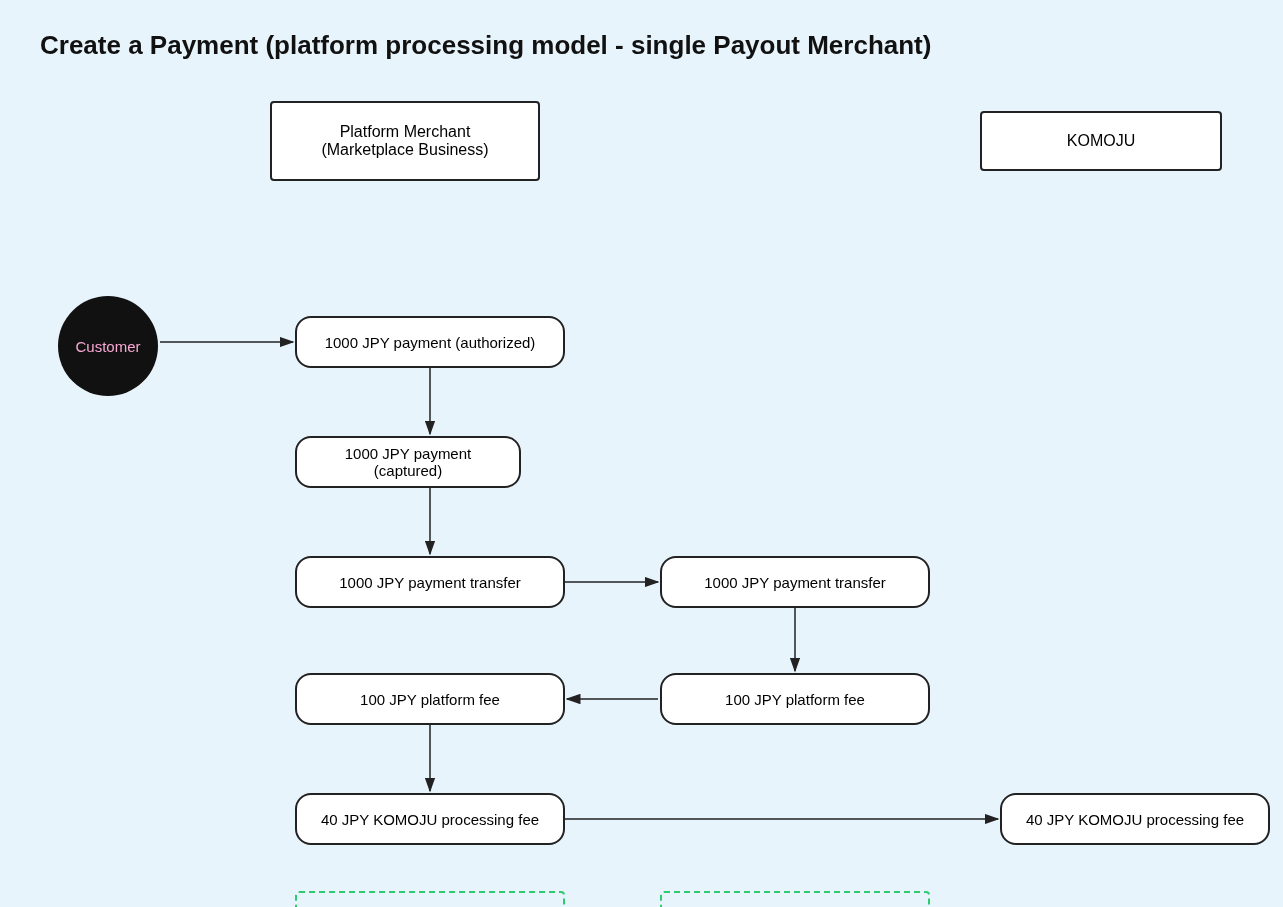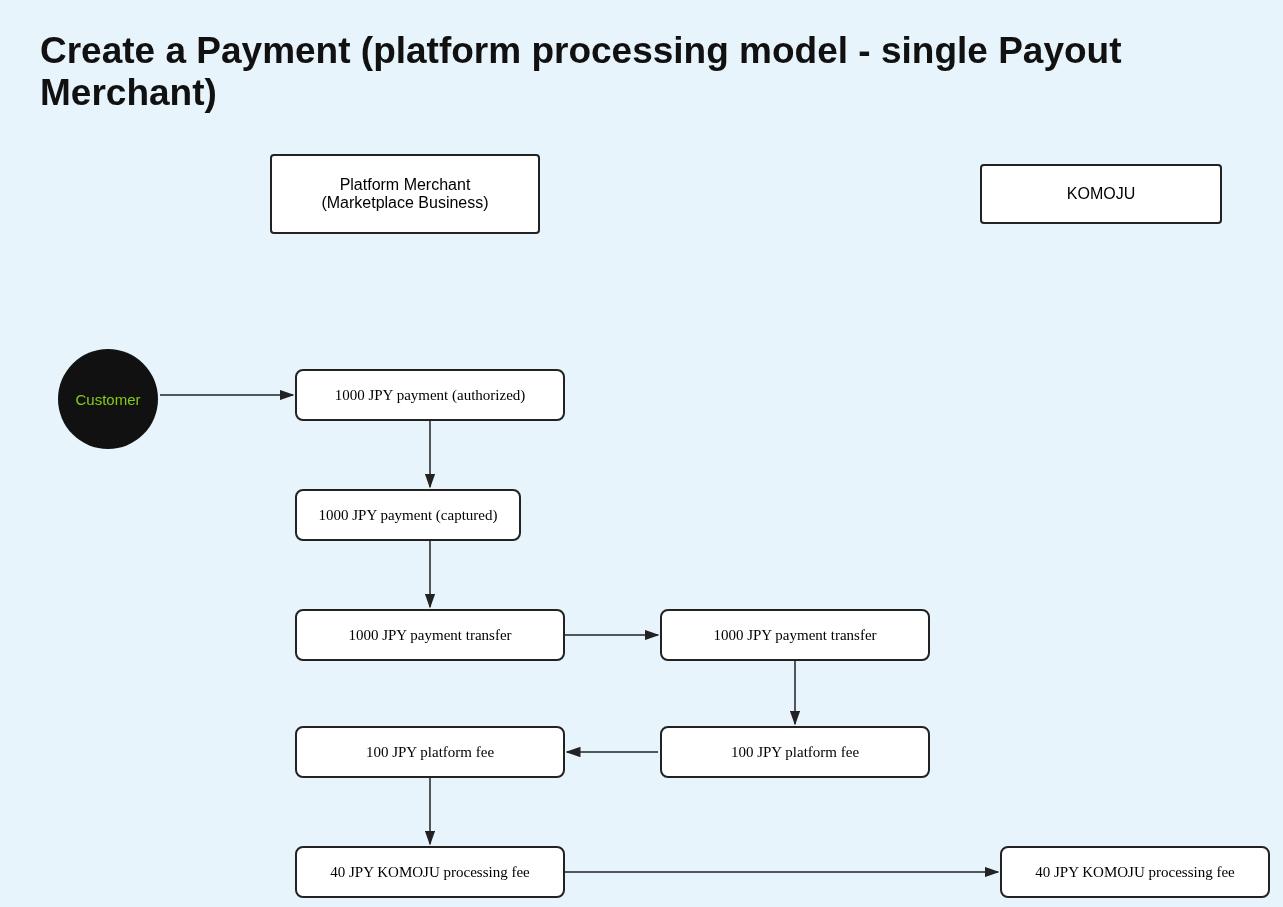--- a/index.html
+++ b/index.html
@@ -8,21 +8,21 @@
       font-family: -apple-system, BlinkMacSystemFont, 'Segoe UI', sans-serif;
       width: 1283px;
       min-height: 907px;
       position: relative;
     }
     .page {
       padding: 30px 40px;
       position: relative;
     }
     h1 {
-      font-size: 37px;
+      font-size: 26px;
       font-weight: 700;
       color: #111;
       margin-bottom: 40px;
     }
     
     .diagram {
       position: relative;
       width: 100%;
       height: 780px;
     }
@@ -61,40 +61,39 @@
     }
     
     .customer-circle {
       position: absolute;
       left: 18px;
       top: 195px;
       width: 100px;
       height: 100px;
       border-radius: 50%;
       background: #111;
-      color: #84cc16;
+      color: #f9a8d4;
       display: flex;
       align-items: center;
       justify-content: center;
       font-size: 15px;
       font-weight: 500;
     }
     
     .flow-box {
       position: absolute;
       border: 2px solid #222;
       background: white;
       display: flex;
       align-items: center;
       justify-content: center;
       text-align: center;
       font-size: 15px;
-      border-radius: 8px;
+      border-radius: 16px;
       padding: 8px 16px;
-      font-family: Liberation Serif, serif;
     }
     
     .balance-box {
       position: absolute;
       border: 2px dashed #2ecc71;
       background: transparent;
       display: flex;
       align-items: center;
       justify-content: center;
       text-align: center;

